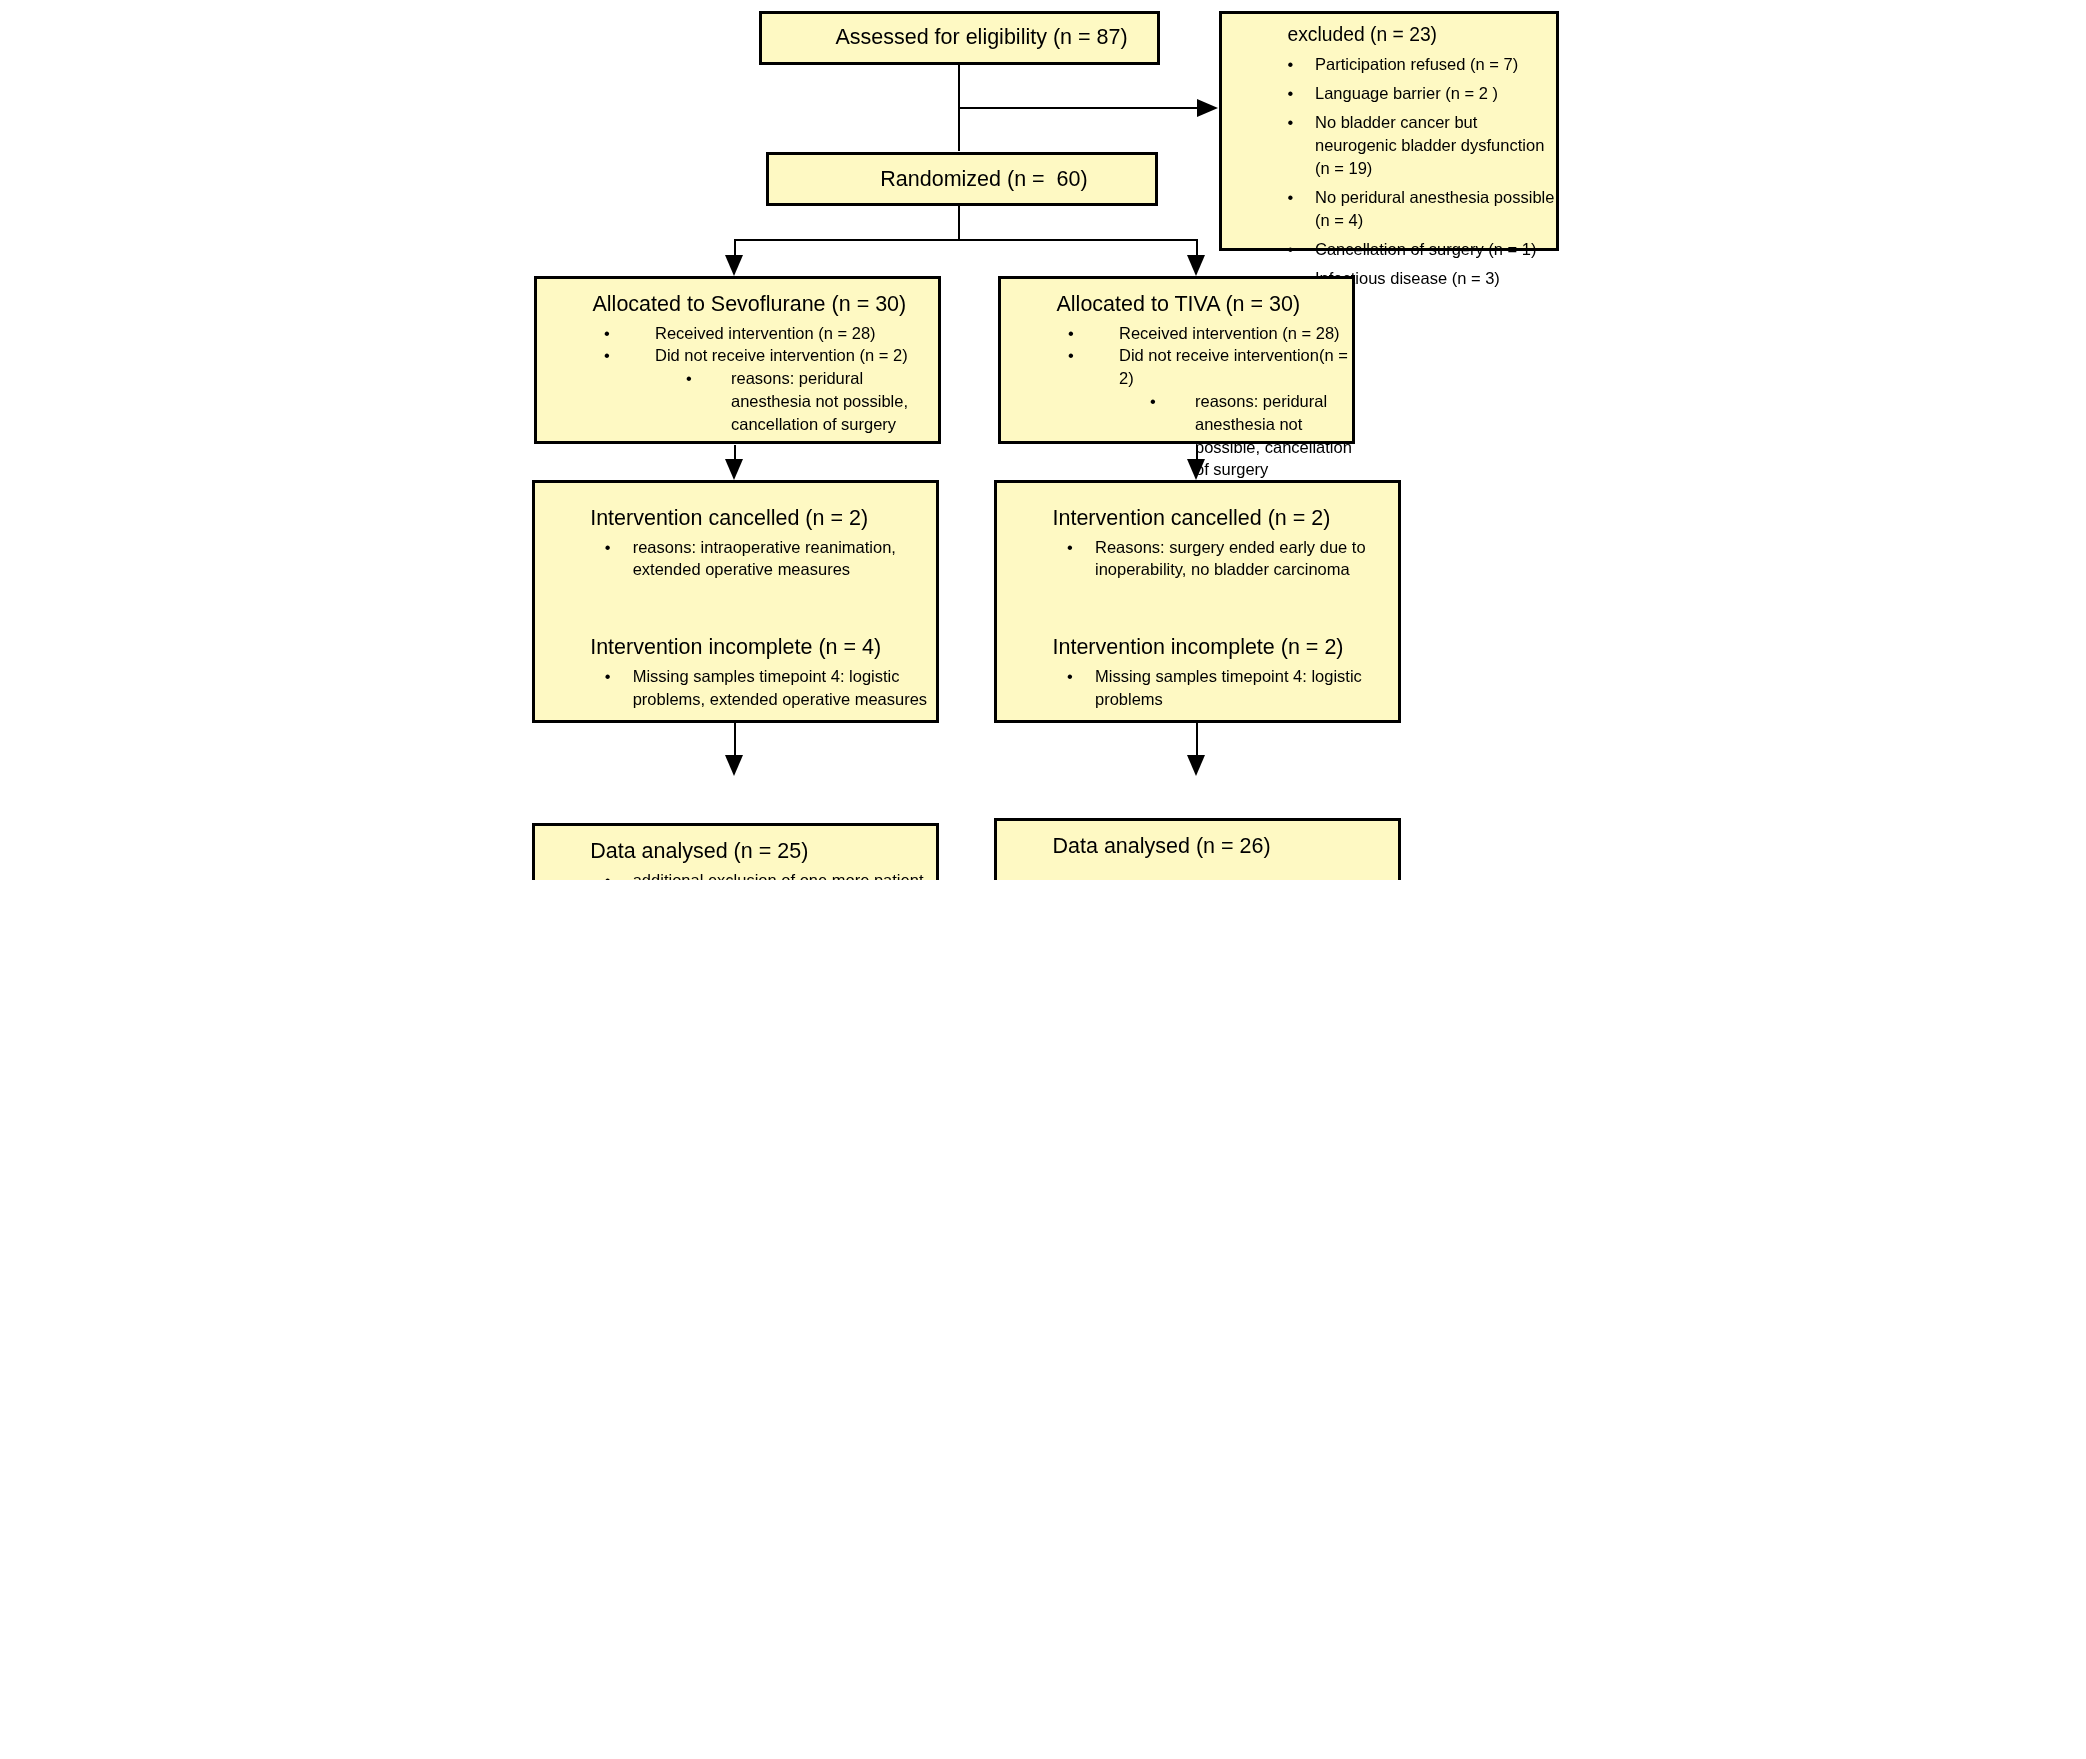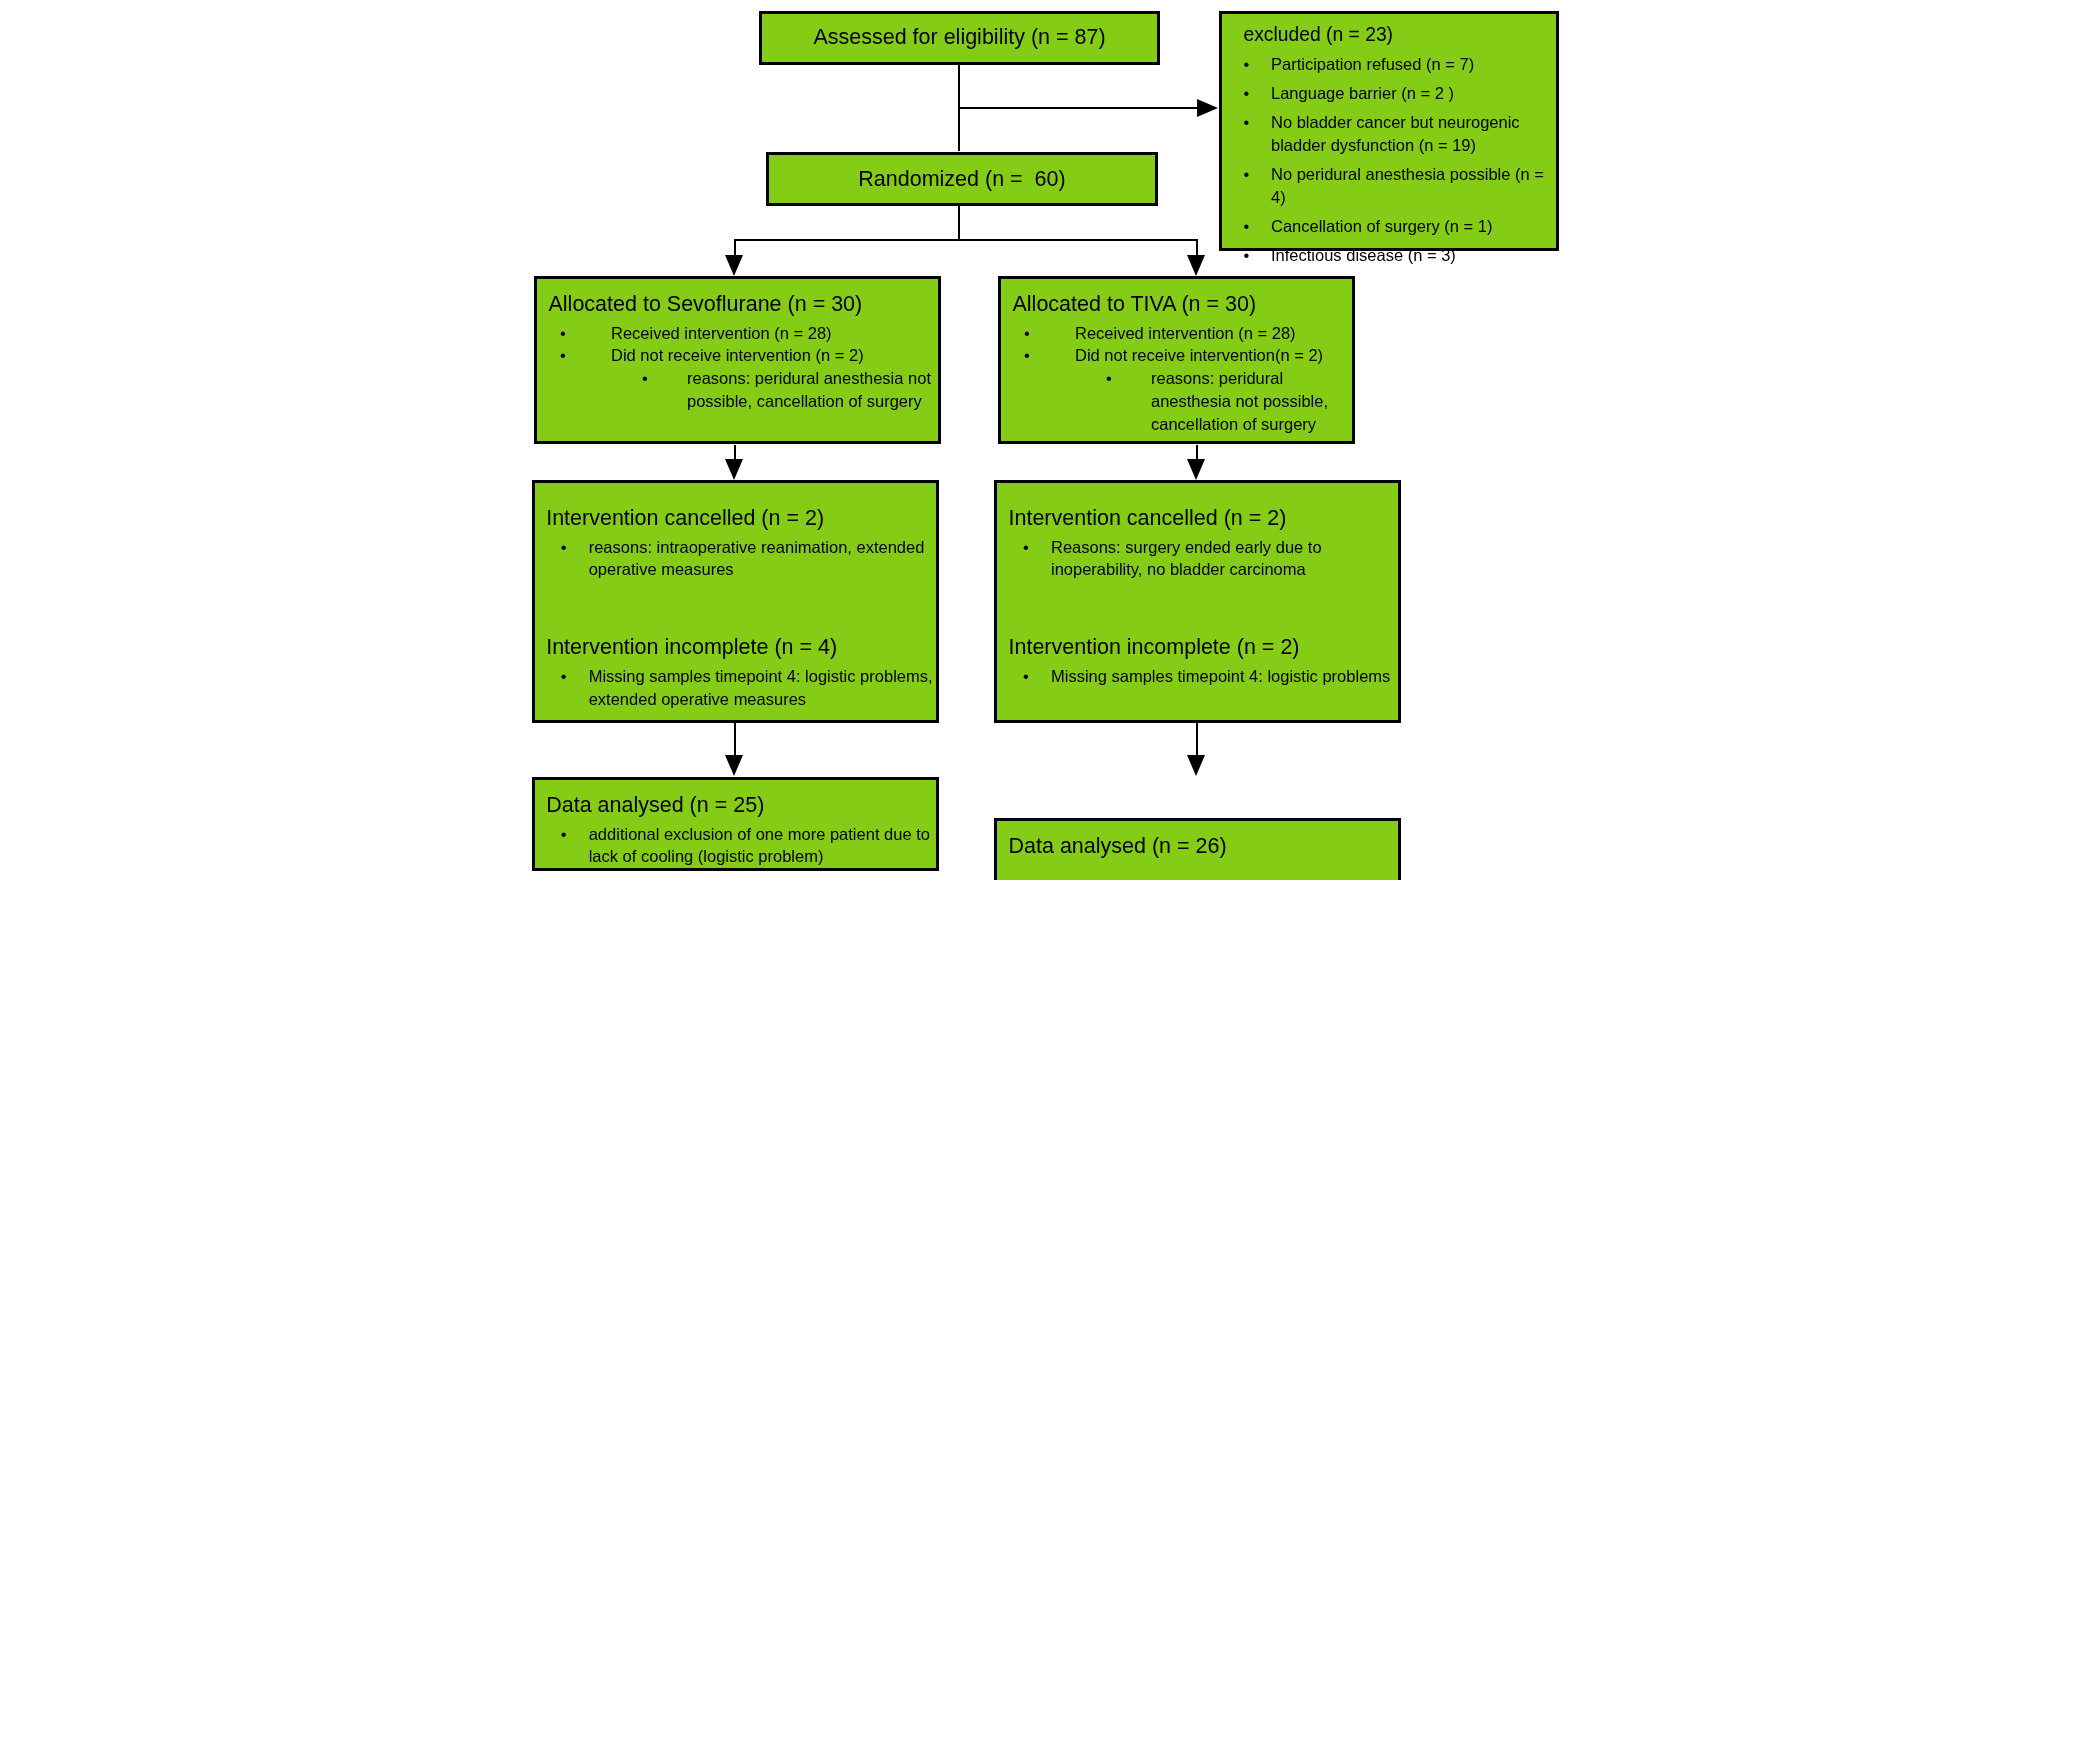--- a/index.html
+++ b/index.html
@@ -1,18 +1,18 @@
 <!DOCTYPE html>
 <html style="font-size:11.5px"><head>
 <meta charset="utf-8">
 <style>
   html,body{margin:0;padding:0;background:#ffffff;}
   body{font-family:"Liberation Sans", sans-serif;color:#000;}
   .canvas{position:relative;width:1044px;height:880px;background:#fff;margin:0 auto;overflow:hidden;}
-  .box{position:absolute;border:3.6px solid #000;background:#84cc16;box-sizing:border-box;}
+  .box{position:absolute;border:3.6px solid #000;background:#fef9c3;box-sizing:border-box;padding-left:44px;}
   .center-box{display:flex;align-items:center;justify-content:center;}
   .big-title{font-size:21.5px;white-space:pre-wrap;}
   .sec-title{font-size:21.5px;margin:0 0 4.3px 11.5px;line-height:1.25;}
   .ex-title{font-size:19.3px;margin:10px 0 7.2px 21.5px;}
   ul{list-style:none;margin:0;padding:0;}
   li{position:relative;font-size:16.5px;line-height:1.38;}
   li::before{content:"\2022";position:absolute;font-size:16.5px;}
   
   .ex-list li{padding-left:49px;margin-bottom:6.4px;max-width:283px;}
   .ex-list li::before{left:21.5px;}
@@ -97,21 +97,21 @@
     <div class="sec-title">Intervention cancelled (n = 2)</div>
     <ul class="iv-list">
       <li>Reasons: surgery ended early due to inoperability, no bladder carcinoma</li>
     </ul>
     <div class="sec-title mt">Intervention incomplete (n = 2)</div>
     <ul class="iv-list">
       <li>Missing samples timepoint 4: logistic problems</li>
     </ul>
   </div>
 
-  <div class="box pad-top" style="left:10.7px;top:777px;width:407px;height:94px;">
+  <div class="box pad-top" style="left:10.7px;top:823px;width:407px;height:94px;">
     <div class="sec-title">Data analysed (n = 25)</div>
     <ul class="dt-list">
       <li>additional exclusion of one more patient due to lack of cooling (logistic problem)</li>
     </ul>
   </div>
 
   <div class="box pad-top" style="left:473px;top:777px;width:407px;height:94px;margin-top:41px;">
     <div class="sec-title">Data analysed (n = 26)</div>
   </div>
 

